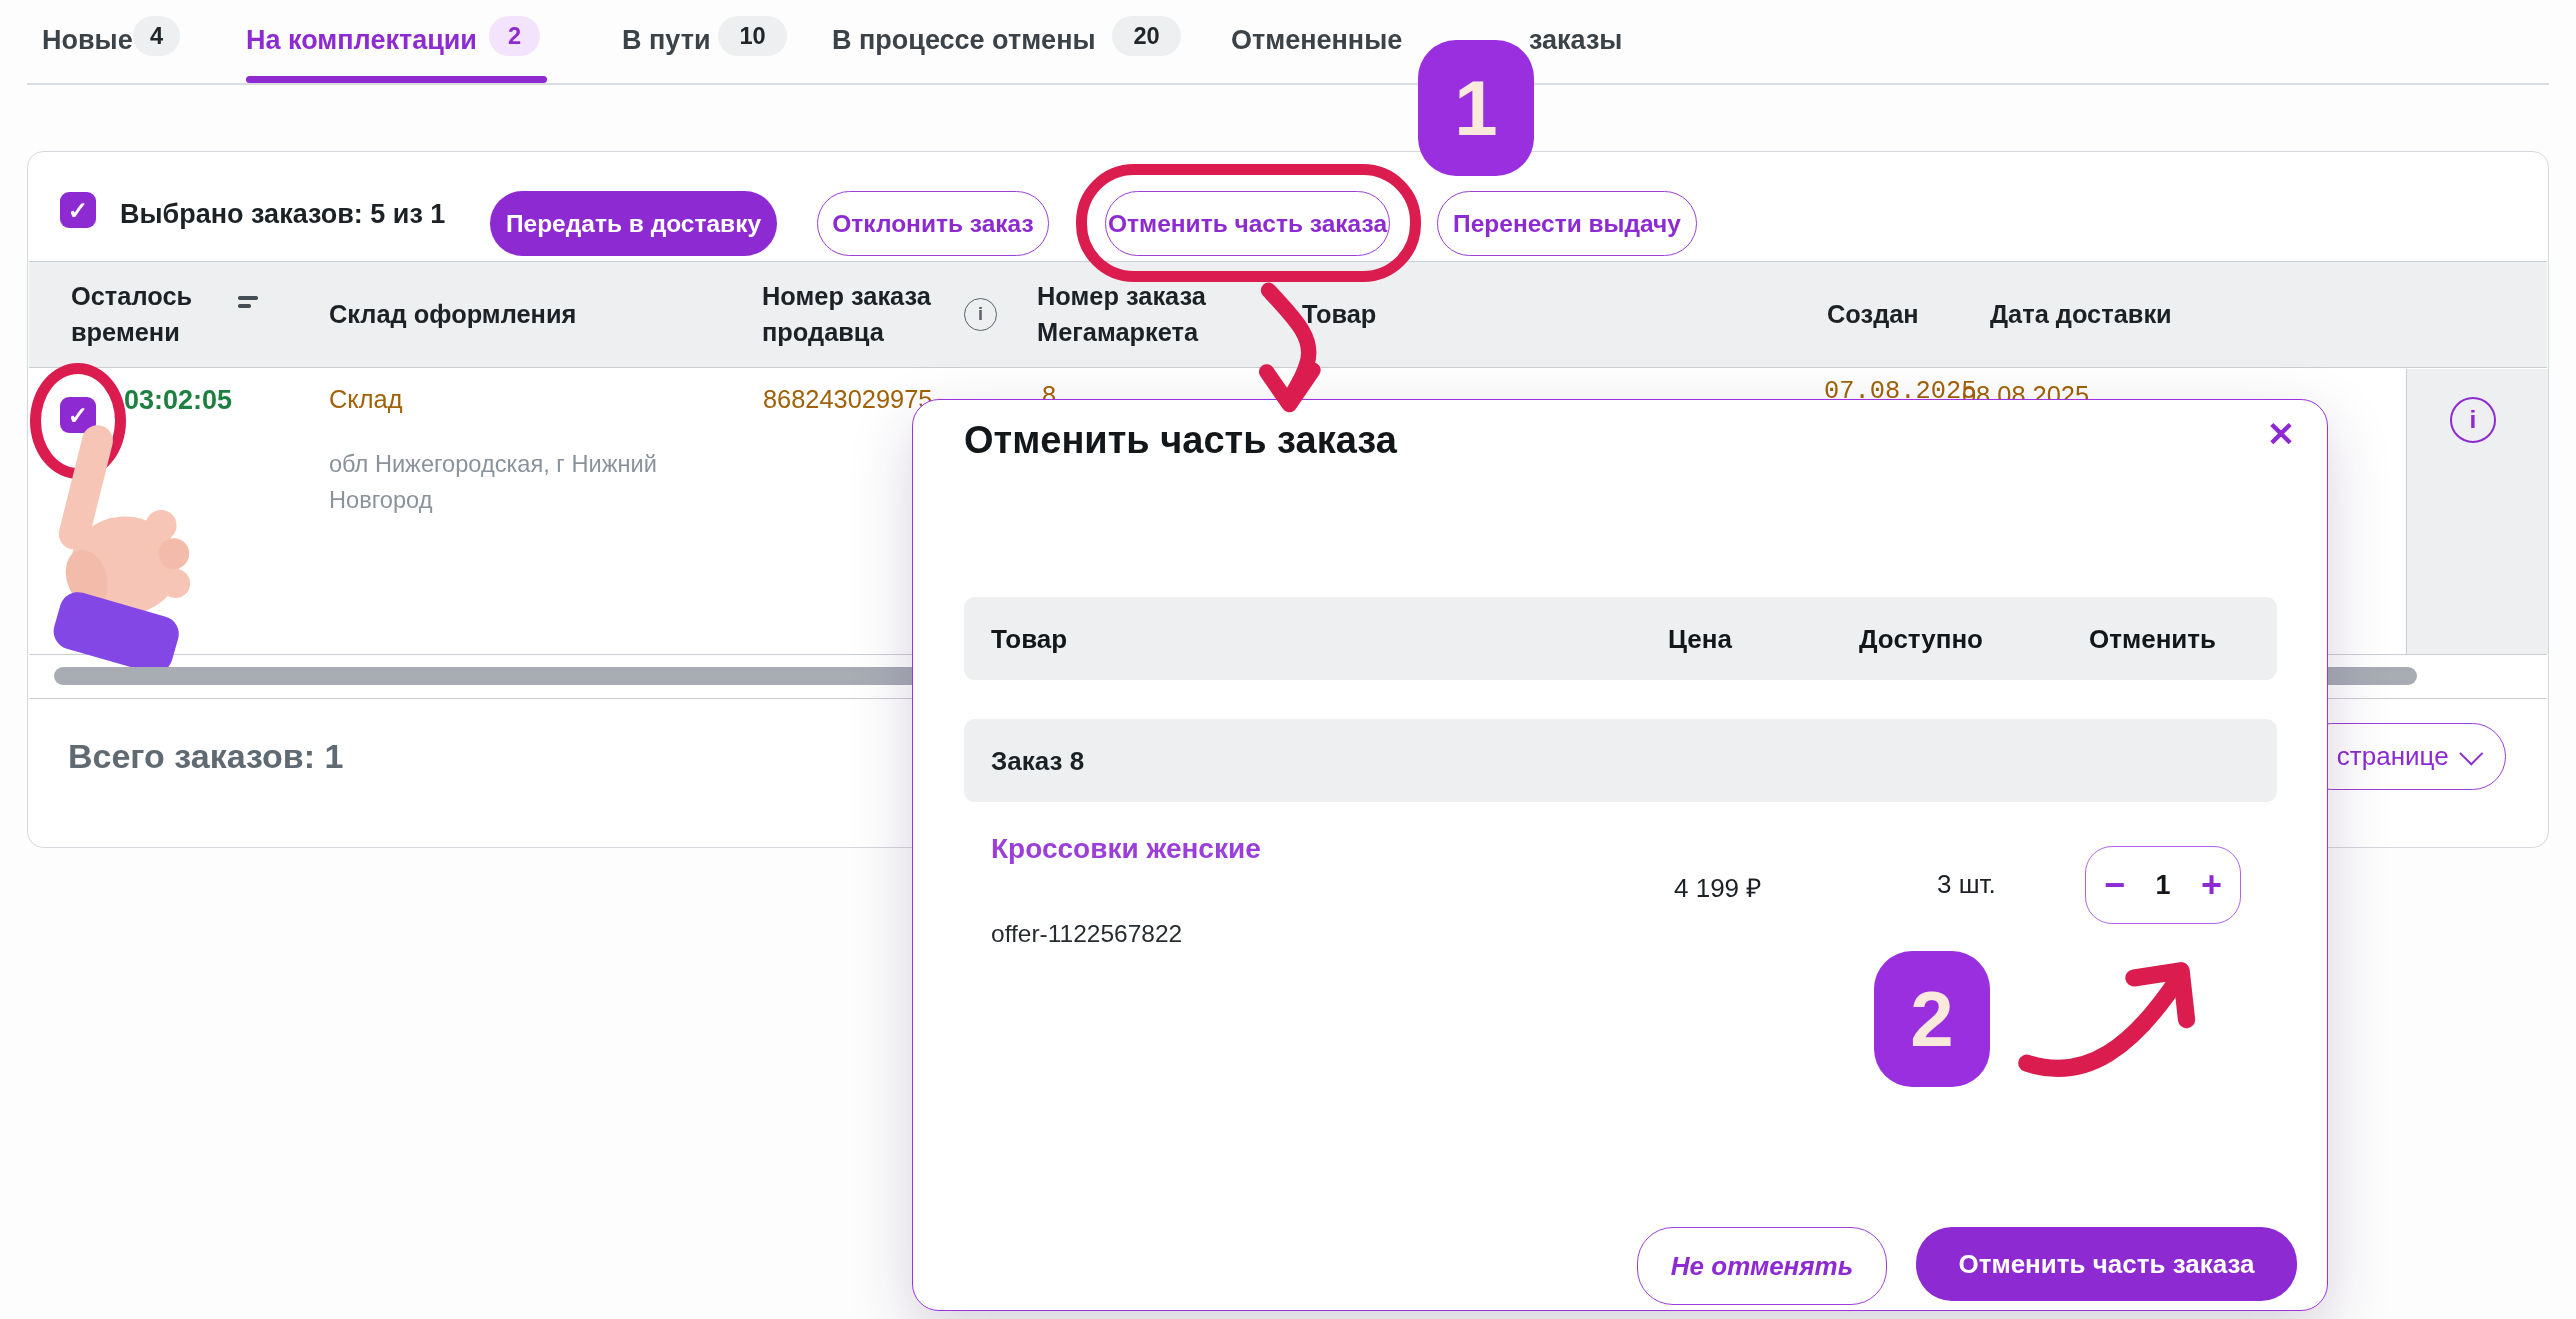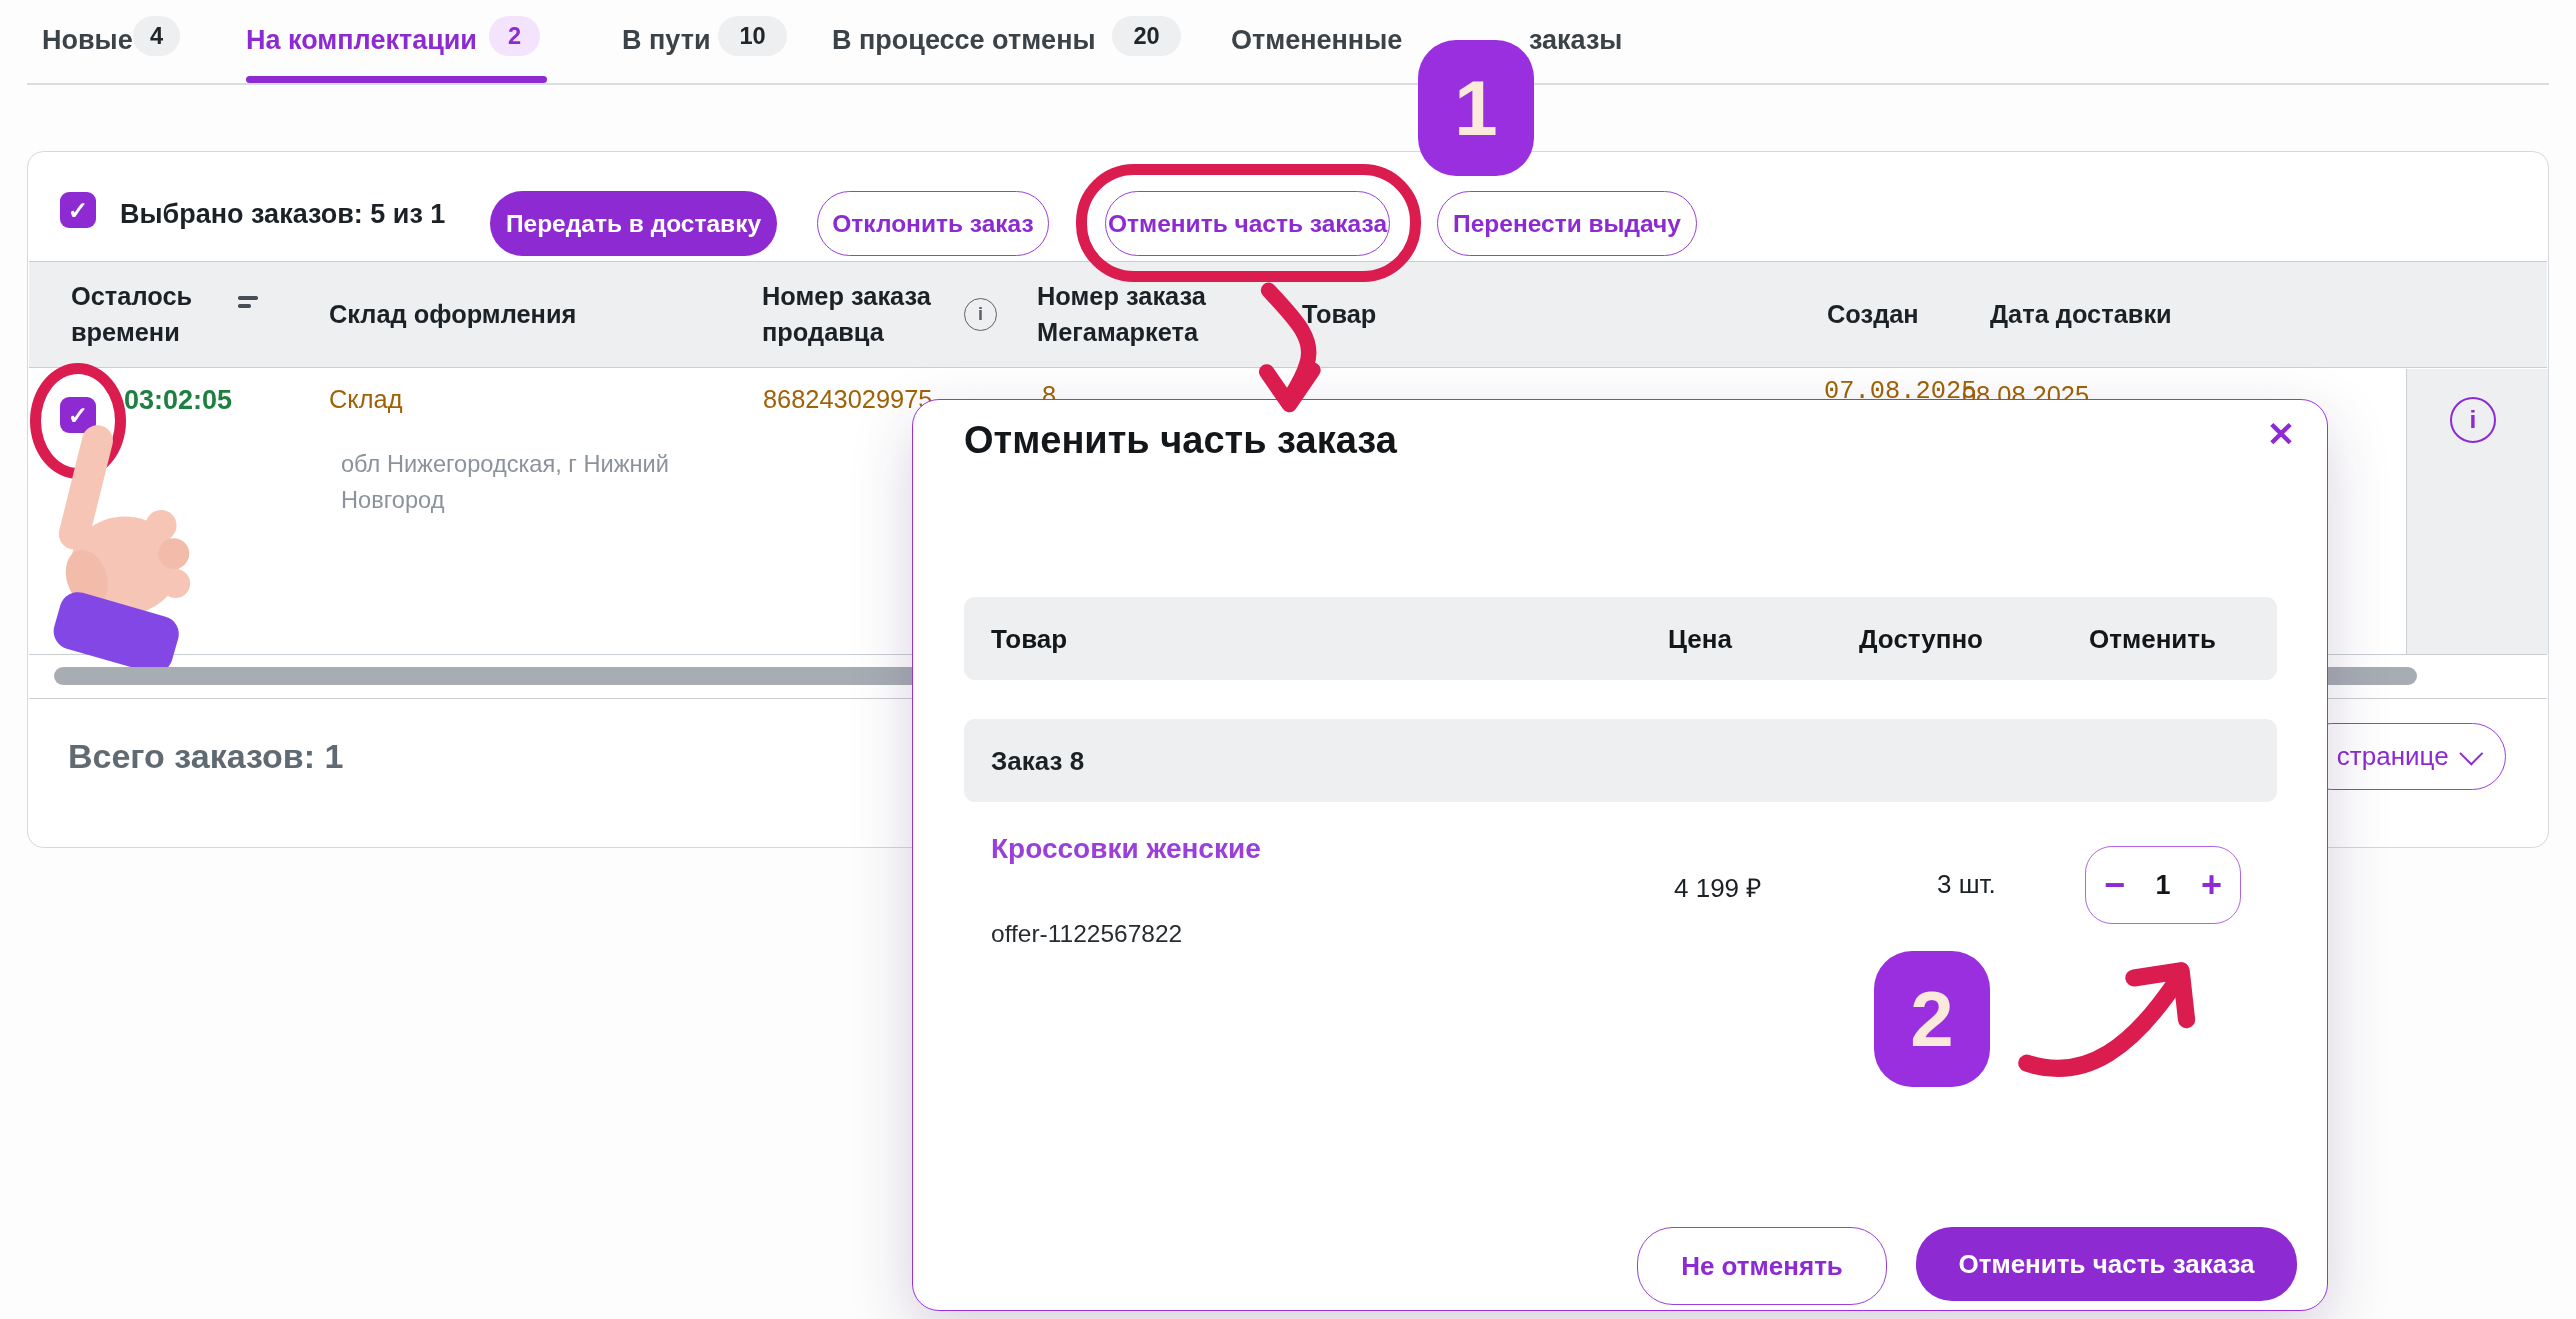--- a/index.html
+++ b/index.html
@@ -118,21 +118,21 @@
   <div class="abs th" style="left:1302px;top:296px;">Товар</div>
   <div class="abs th" style="left:1827px;top:296px;">Создан</div>
   <div class="abs th" style="left:1958px;top:296px;margin-left:32px;">Дата доставки</div>
 
   <div class="abs row-border" style="left:29px;top:368px;width:2518px;height:286px;"></div>
   <div class="abs checkbox" style="left:60px;top:397px;">
     <span>✓</span>
   </div>
   <div class="abs td" style="left:124px;top:385px;color:#1e8040;font-weight:700;font-size:27px;">03:02:05</div>
   <div class="abs td" style="left:329px;top:385px;">Склад</div>
-  <div class="abs td muted" style="left:341px;top:446px;width:354px;font-size:23.6px;line-height:36px;white-space:normal;">обл Нижегородская, г Нижний Новгород</div>
+  <div class="abs td muted" style="left:329px;top:446px;width:354px;font-size:23.6px;line-height:36px;white-space:normal;">обл Нижегородская, г Нижний Новгород</div>
   <div class="abs td" style="left:763px;top:385px;">868243029975</div>
   <div class="abs td" style="left:1042px;top:381px;">8</div>
   <div class="abs td" style="left:1824px;top:377px;font-family:Liberation Mono, monospace;">07.08.2025</div>
   <div class="abs td" style="left:1962px;top:381px;">08.08.2025</div>
 
   <div class="abs fixed-col" style="left:2406px;top:369px;width:142px;height:285px;"></div>
   <div class="abs info-circle info-purple" style="left:2450px;top:397px;">
     <span>i</span>
   </div>
 
@@ -176,21 +176,21 @@
   <div class="abs" style="left:991px;top:920px;font-size:24.5px;color:#272c30;z-index:12;">offer-1122567822</div>
   <div class="abs" style="left:1674px;top:869px;font-size:26px;z-index:12;">4 199 ₽</div>
   <div class="abs" style="left:1937px;top:869px;font-size:26px;z-index:12;">3 шт.</div>
 
   <div class="abs stepper" style="left:2085px;top:846px;width:156px;height:78px;z-index:12;">
     <span class="step-btn">−</span>
     <span class="step-val">1</span>
     <span class="step-btn">+</span>
   </div>
 
-  <div class="abs pill pill--outline" style="left:1637px;top:1227px;width:250px;height:78px;font-size:26px;z-index:12;">Не отменять</div>
+  <div class="abs pill pill--outline" style="left:1637px;top:1227px;width:250px;height:78px;font-size:26px;z-index:12;font-style:italic;">Не отменять</div>
   <div class="abs pill pill--filled" style="left:1916px;top:1227px;width:381px;height:74px;font-size:26px;z-index:12;">Отменить часть заказа</div>
 
   <div class="abs anno-badge" style="left:1874px;top:951px;width:116px;height:136px;z-index:13;">2</div>
 
   <svg class="abs" style="left:0;top:0;z-index:14;pointer-events:none;" width="2576" height="1319" viewBox="0 0 2839 1454">
 
     <path d="M 1398 320 C 1428 352, 1450 374, 1440 402 C 1436 416, 1428 428, 1422 438" fill="none" stroke="#da1c4f" stroke-width="17" stroke-linecap="round"></path>
     <path d="M 1396 410 L 1421 446 L 1447 408" fill="none" stroke="#da1c4f" stroke-width="17" stroke-linecap="round" stroke-linejoin="round"></path>
 
     <path d="M 2234 1172 C 2300 1194, 2352 1152, 2400 1080" fill="none" stroke="#da1c4f" stroke-width="19" stroke-linecap="round"></path>

